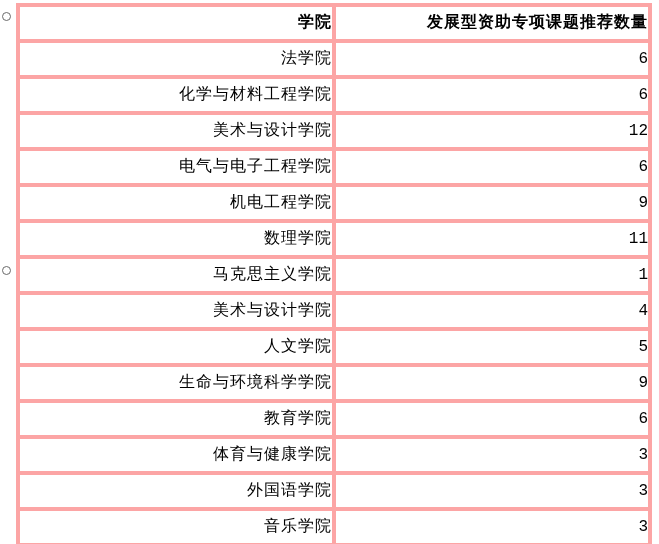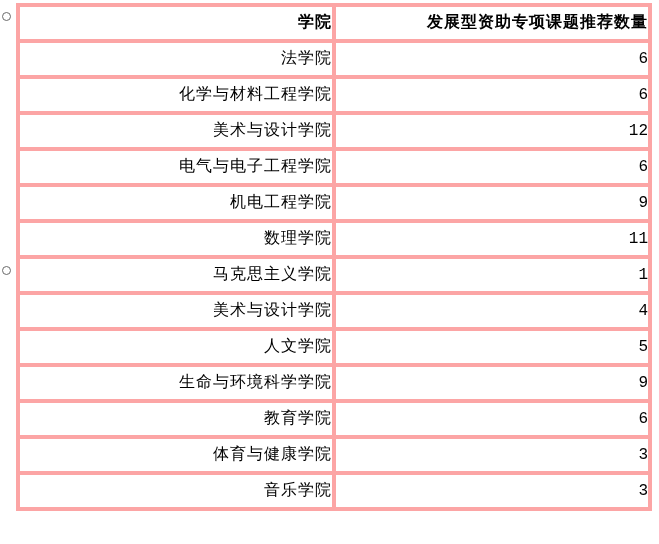--- a/index.html
+++ b/index.html
@@ -124,19 +124,23 @@
       </tr>
       <tr>
         <td class="col-name cell-name">教育学院</td>
         <td class="col-val cell-val">6</td>
       </tr>
       <tr>
         <td class="col-name cell-name">体育与健康学院</td>
         <td class="col-val cell-val">3</td>
       </tr>
       <tr>
+        <td class="col-name cell-name">外国语学院</td>
+        <td class="col-val cell-val">3</td>
+      </tr>
+      <tr>
         <td class="col-name cell-name">音乐学院</td>
         <td class="col-val cell-val">3</td>
       </tr>
     </tbody>
   </table>
 
 </div>
 
 </body></html>

